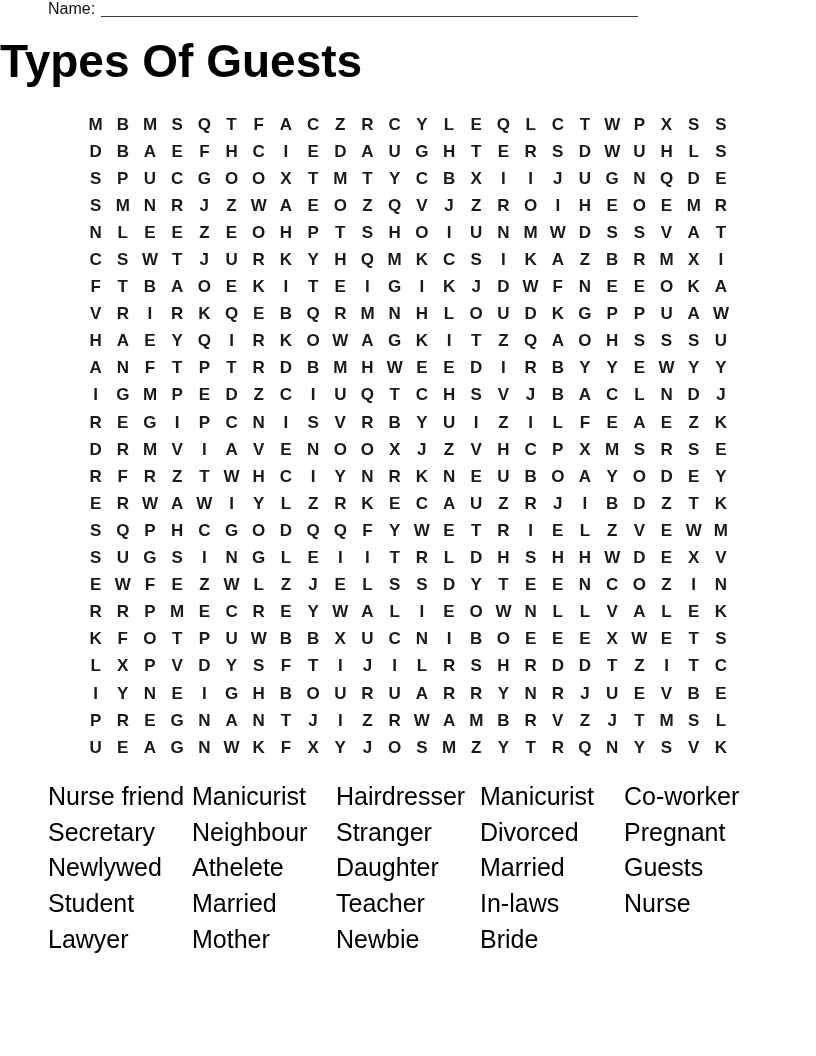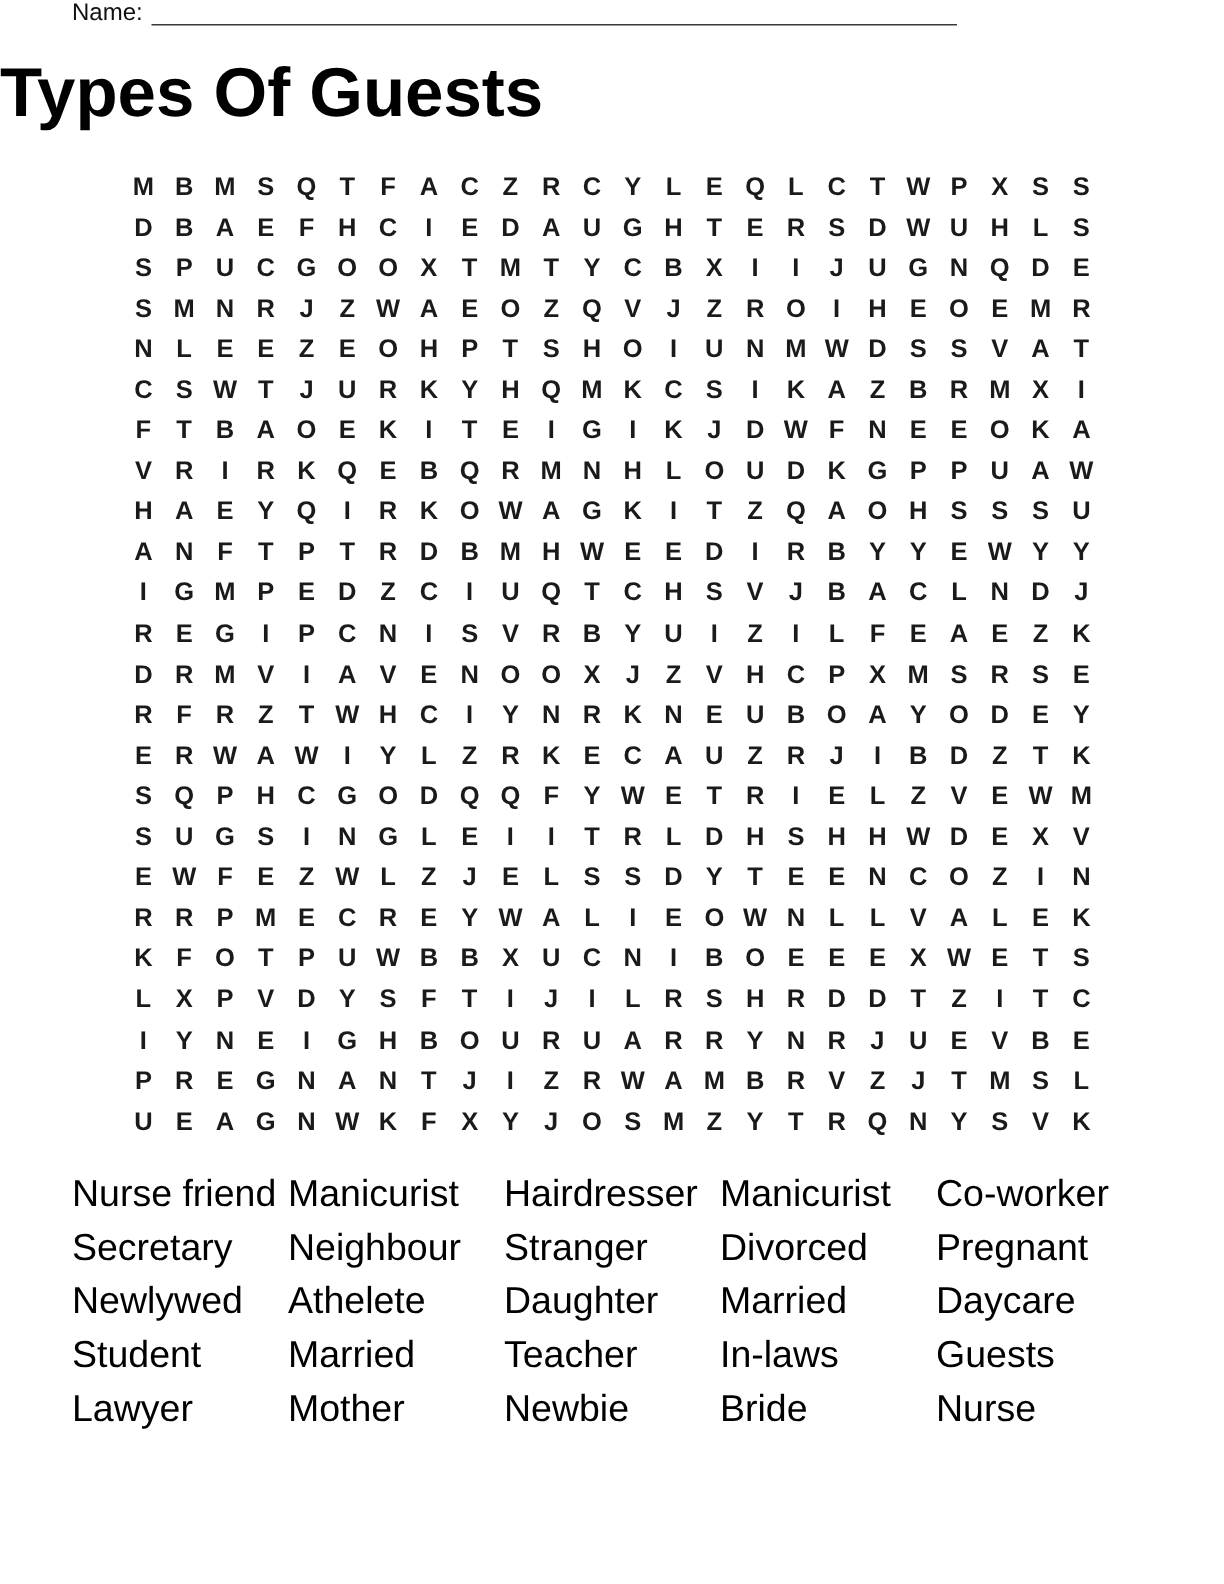--- a/index.html
+++ b/index.html
@@ -691,19 +691,18 @@
       <div class="word-col">
         <div class="word">Manicurist</div>
         <div class="word">Divorced</div>
         <div class="word">Married</div>
         <div class="word">In-laws</div>
         <div class="word">Bride</div>
       </div>
       <div class="word-col">
         <div class="word">Co-worker</div>
         <div class="word">Pregnant</div>
-        <div class="word">Daycare</div>
         <div class="word">Guests</div>
         <div class="word">Nurse</div>
       </div>
     </div>
 
 </div>
 
 </body></html>

